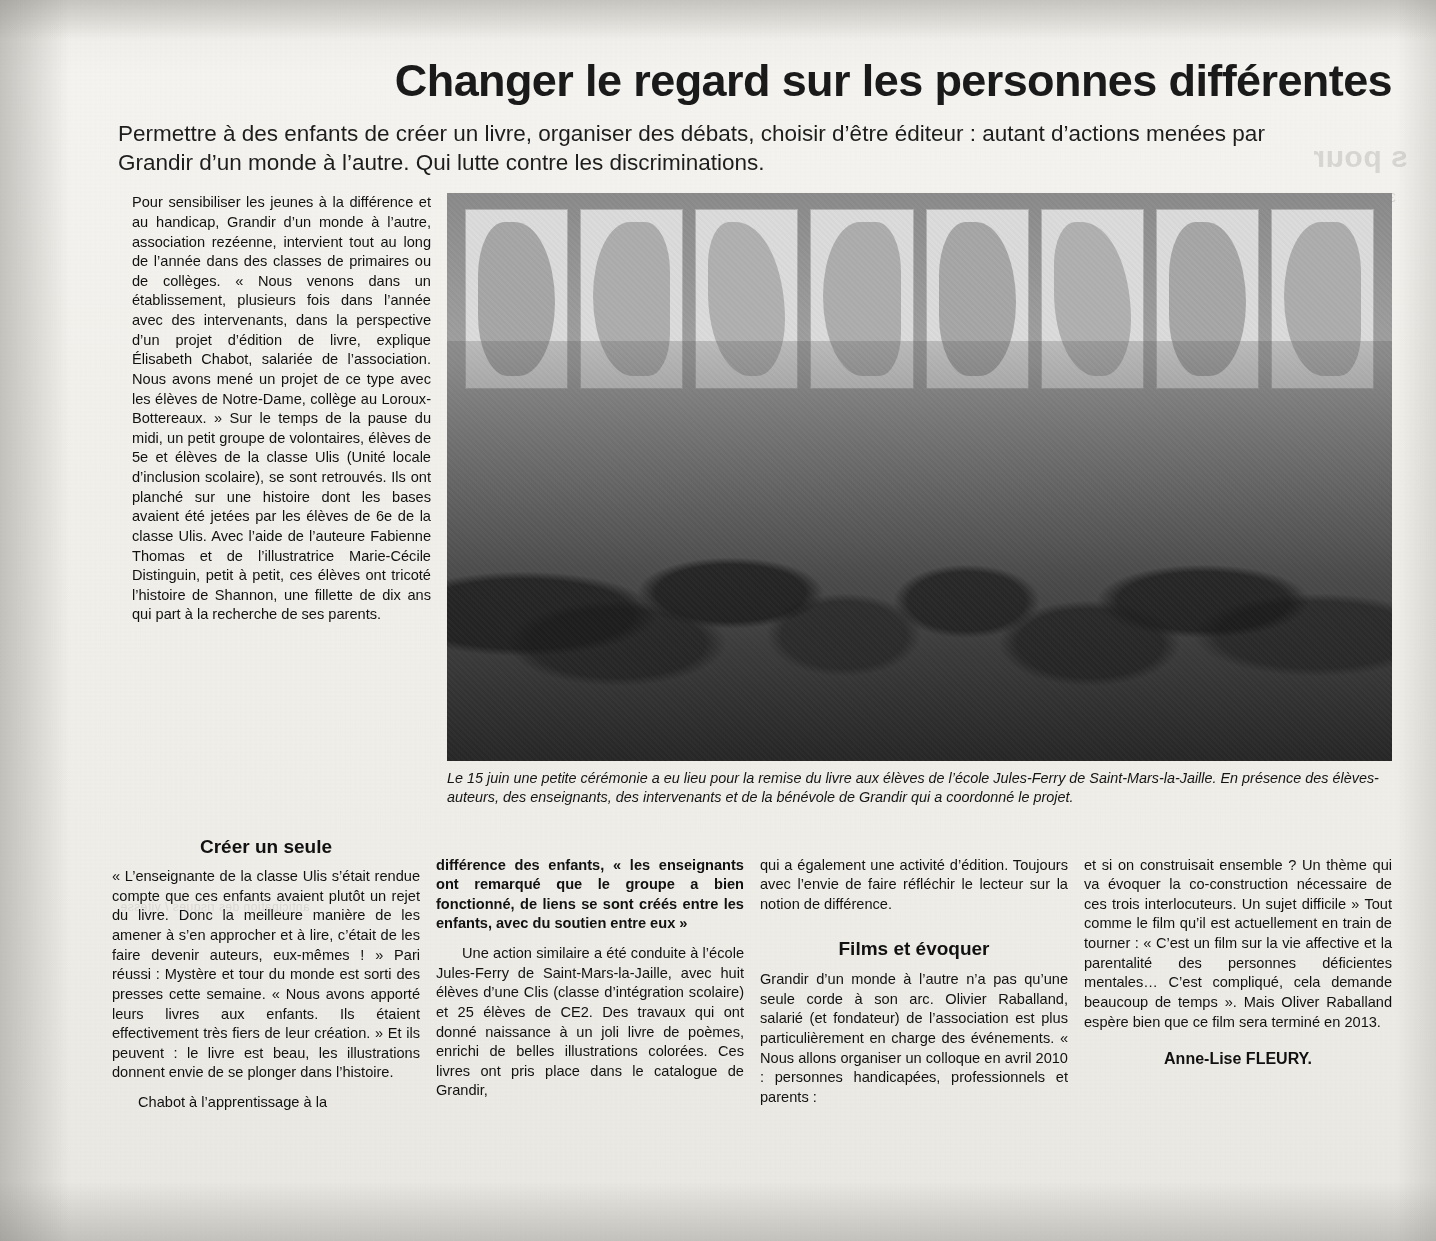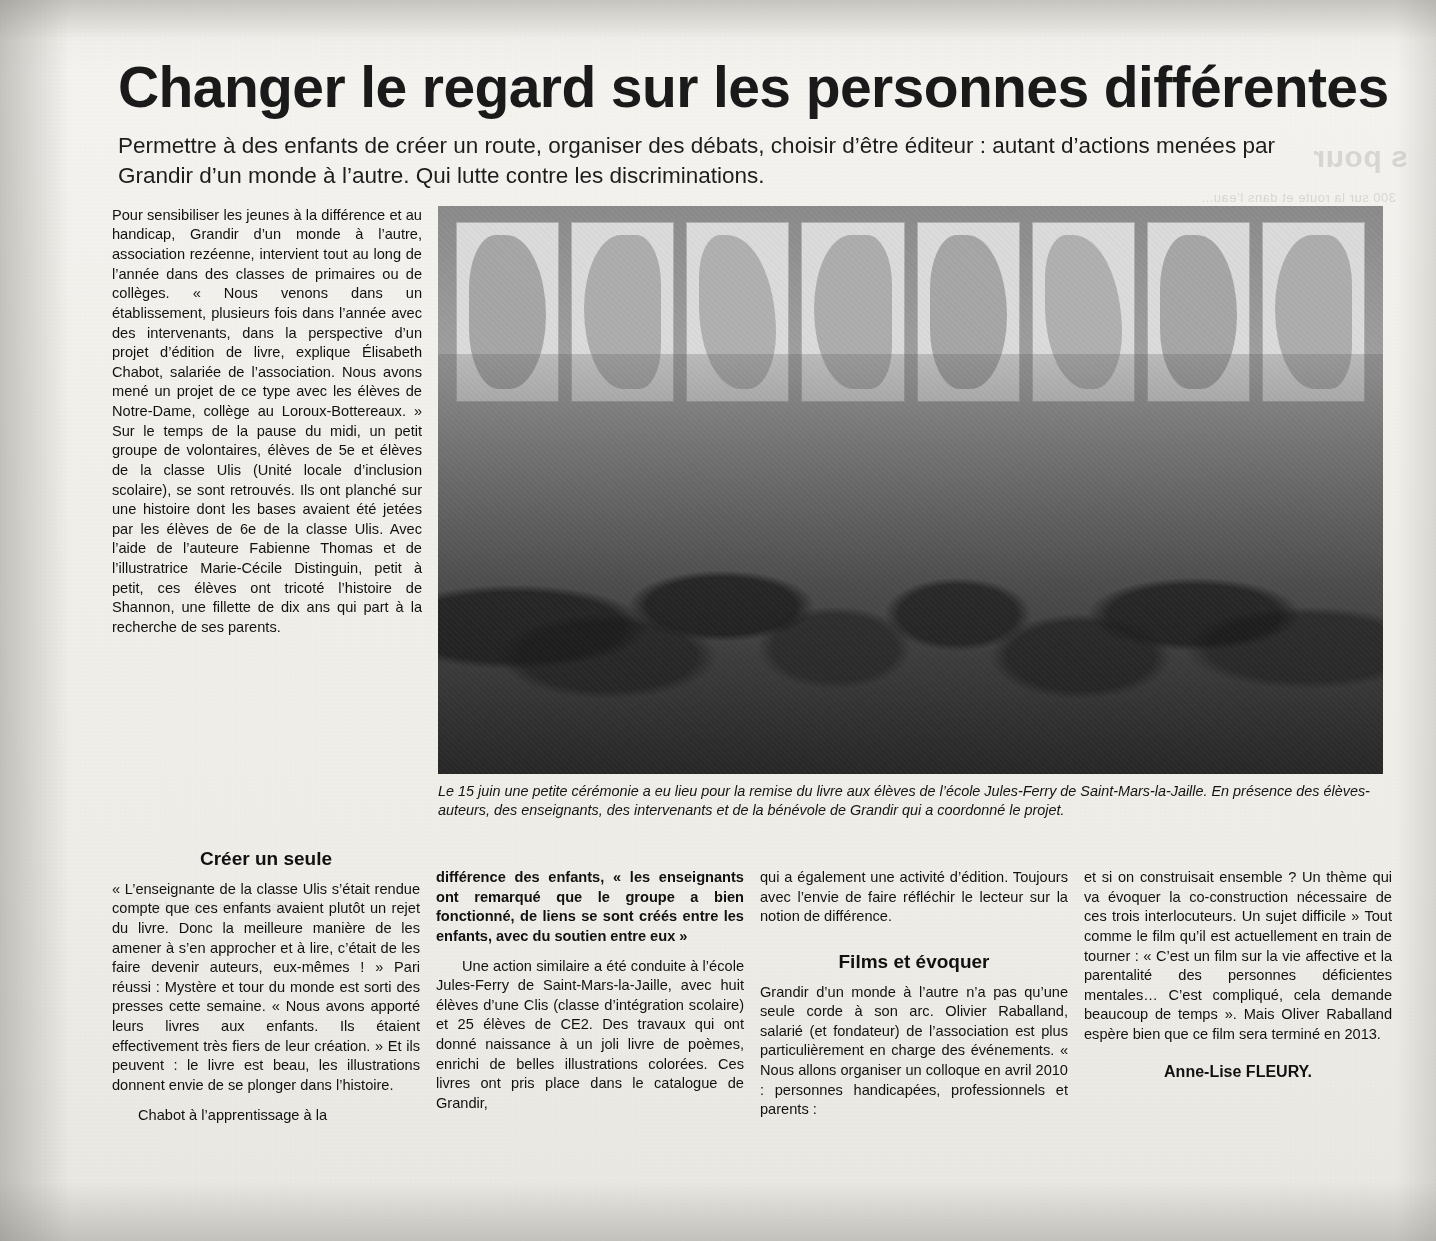--- a/index.html
+++ b/index.html
@@ -85,41 +85,43 @@
   .article {
     position: absolute;
     left: 112px;
     top: 58px;
     width: 1280px;
   }
 
   .headline {
     font-family: "Liberation Sans", sans-serif;
     font-weight: bold;
-    font-size: 57px;
+    font-size: 45px;
     line-height: 1.04;
     color: #1a1a1a;
     letter-spacing: -0.6px;
     margin: 0 0 14px 6px;
+    text-align: right;
   }
 
   .standfirst {
     font-family: "Liberation Sans", sans-serif;
     font-size: 22.5px;
     line-height: 1.30;
     color: #1d1d1d;
     margin: 0 0 16px 6px;
     width: 1215px;
   }
 
   
   .top-zone {
     display: flex;
     gap: 16px;
     align-items: flex-start;
+    margin-left: 20px;
   }
   .col {
     font-family: "Liberation Sans", sans-serif;
     font-size: 14.6px;
     line-height: 1.345;
     color: #111;
     text-align: justify;
     hyphens: auto;
   }
   .col p { margin: 0; }
@@ -235,21 +237,21 @@
   <div class="edge-shadow-bottom"></div>
   <div class="edge-shadow-right"></div>
 
   <div class="ghost ghost-title">s pour</div>
   <div class="ghost ghost-sub">300 sur la route et dans l’eau...</div>
   <div class="ghost ghost-left">anticipation des risques / vitesse</div>
 
   <div class="article">
 
     <h1 class="headline">Changer le regard sur les personnes différentes</h1>
-    <div class="standfirst">Permettre à des enfants de créer un route, organiser des débats, choisir d’être éditeur : autant d’actions menées par Grandir d’un monde à l’autre. Qui lutte contre les discriminations.</div>
+    <div class="standfirst">Permettre à des enfants de créer un livre, organiser des débats, choisir d’être éditeur : autant d’actions menées par Grandir d’un monde à l’autre. Qui lutte contre les discriminations.</div>
 
     <div class="top-zone">
 
       <div class="col lead-col">
         <p>Pour sensibiliser les jeunes à la différence et au handicap, Grandir d’un monde à l’autre, association rezéenne, intervient tout au long de l’année dans des classes de primaires ou de collèges. « Nous venons dans un établissement, plusieurs fois dans l’année avec des intervenants, dans la perspective d’un projet d’édition de livre, explique Élisabeth Chabot, salariée de l’association. Nous avons mené un projet de ce type avec les élèves de Notre-Dame, collège au Loroux-Bottereaux. » Sur le temps de la pause du midi, un petit groupe de volontaires, élèves de 5e et élèves de la classe Ulis (Unité locale d’inclusion scolaire), se sont retrouvés. Ils ont planché sur une histoire dont les bases avaient été jetées par les élèves de 6e de la classe Ulis. Avec l’aide de l’auteure Fabienne Thomas et de l’illustratrice Marie-Cécile Distinguin, petit à petit, ces élèves ont tricoté l’histoire de Shannon, une fillette de dix ans qui part à la recherche de ses parents.</p>
       </div>
 
       <div class="photo-wrap">
         <div class="photo">
           <div class="wall"></div>

